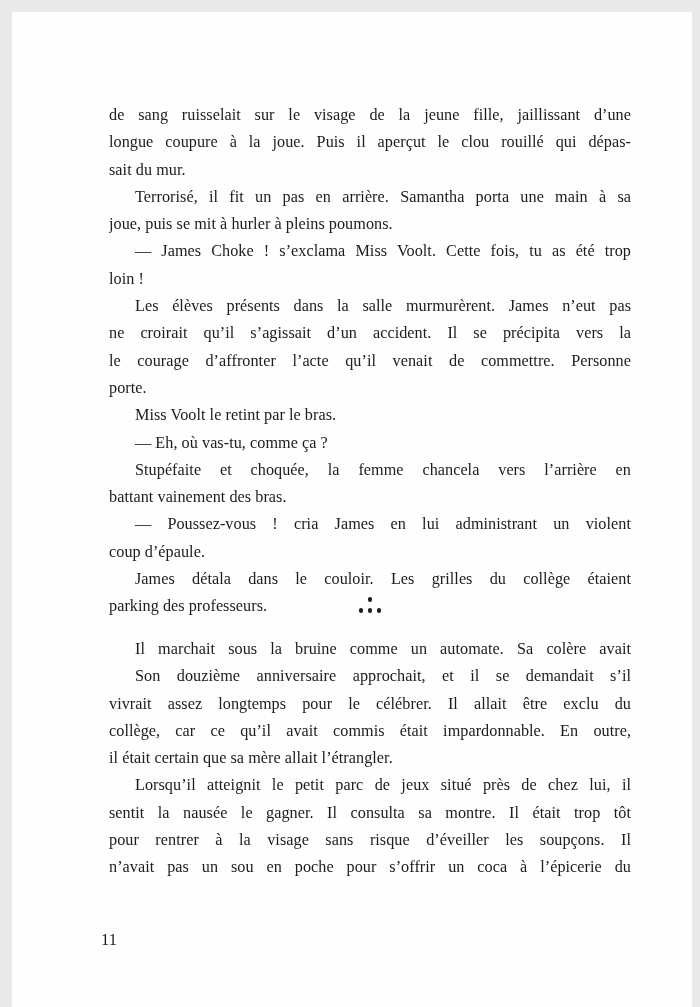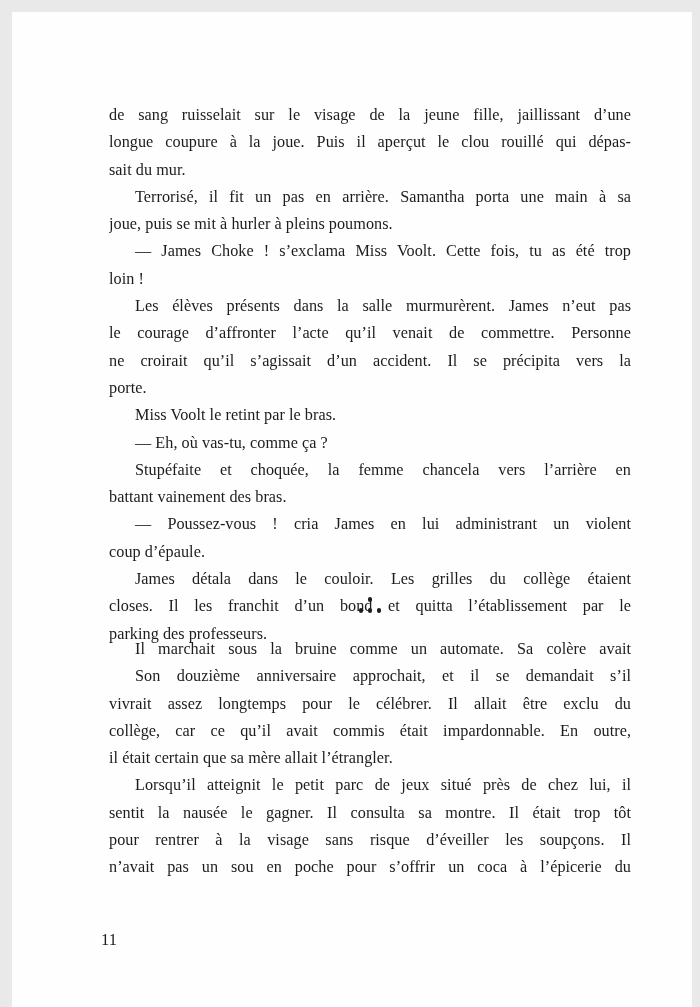--- a/index.html
+++ b/index.html
@@ -80,41 +80,40 @@
       <div class="paragraph">
         <div class="line indent">Terrorisé, il fit un pas en arrière. Samantha porta une main à sa</div>
         <div class="line last">joue, puis se mit à hurler à pleins poumons.</div>
       </div>
       <div class="paragraph">
         <div class="line indent">— James Choke ! s’exclama Miss Voolt. Cette fois, tu as été trop</div>
         <div class="line last">loin !</div>
       </div>
       <div class="paragraph">
         <div class="line indent">Les élèves présents dans la salle murmurèrent. James n’eut pas</div>
+        <div class="line">ne croirait qu’il s’agissait d’un accident. Il se précipita vers la</div>
         <div class="line">le courage d’affronter l’acte qu’il venait de commettre. Personne</div>
-        <div class="line">ne croirait qu’il s’agissait d’un accident. Il se précipita vers la</div>
         <div class="line last">porte.</div>
       </div>
       <div class="paragraph">
         <div class="line last indent">Miss Voolt le retint par le bras.</div>
       </div>
       <div class="paragraph">
         <div class="line last indent">— Eh, où vas-tu, comme ça ?</div>
       </div>
       <div class="paragraph">
         <div class="line indent">Stupéfaite et choquée, la femme chancela vers l’arrière en</div>
         <div class="line last">battant vainement des bras.</div>
       </div>
       <div class="paragraph">
         <div class="line indent">— Poussez-vous ! cria James en lui administrant un violent</div>
         <div class="line last">coup d’épaule.</div>
       </div>
       <div class="paragraph">
         <div class="line indent">James détala dans le couloir. Les grilles du collège étaient</div>
-        <div class="line">closes. Il les franchit d’un bond et quitta l’établissement par le</div>
         <div class="line last">parking des professeurs.</div>
       </div>
     </div>
 
   <div class="ornament">
     <span class="dot d-top"></span>
     <span class="dot d-b1"></span>
     <span class="dot d-b2"></span>
     <span class="dot d-b3"></span>
   </div>

